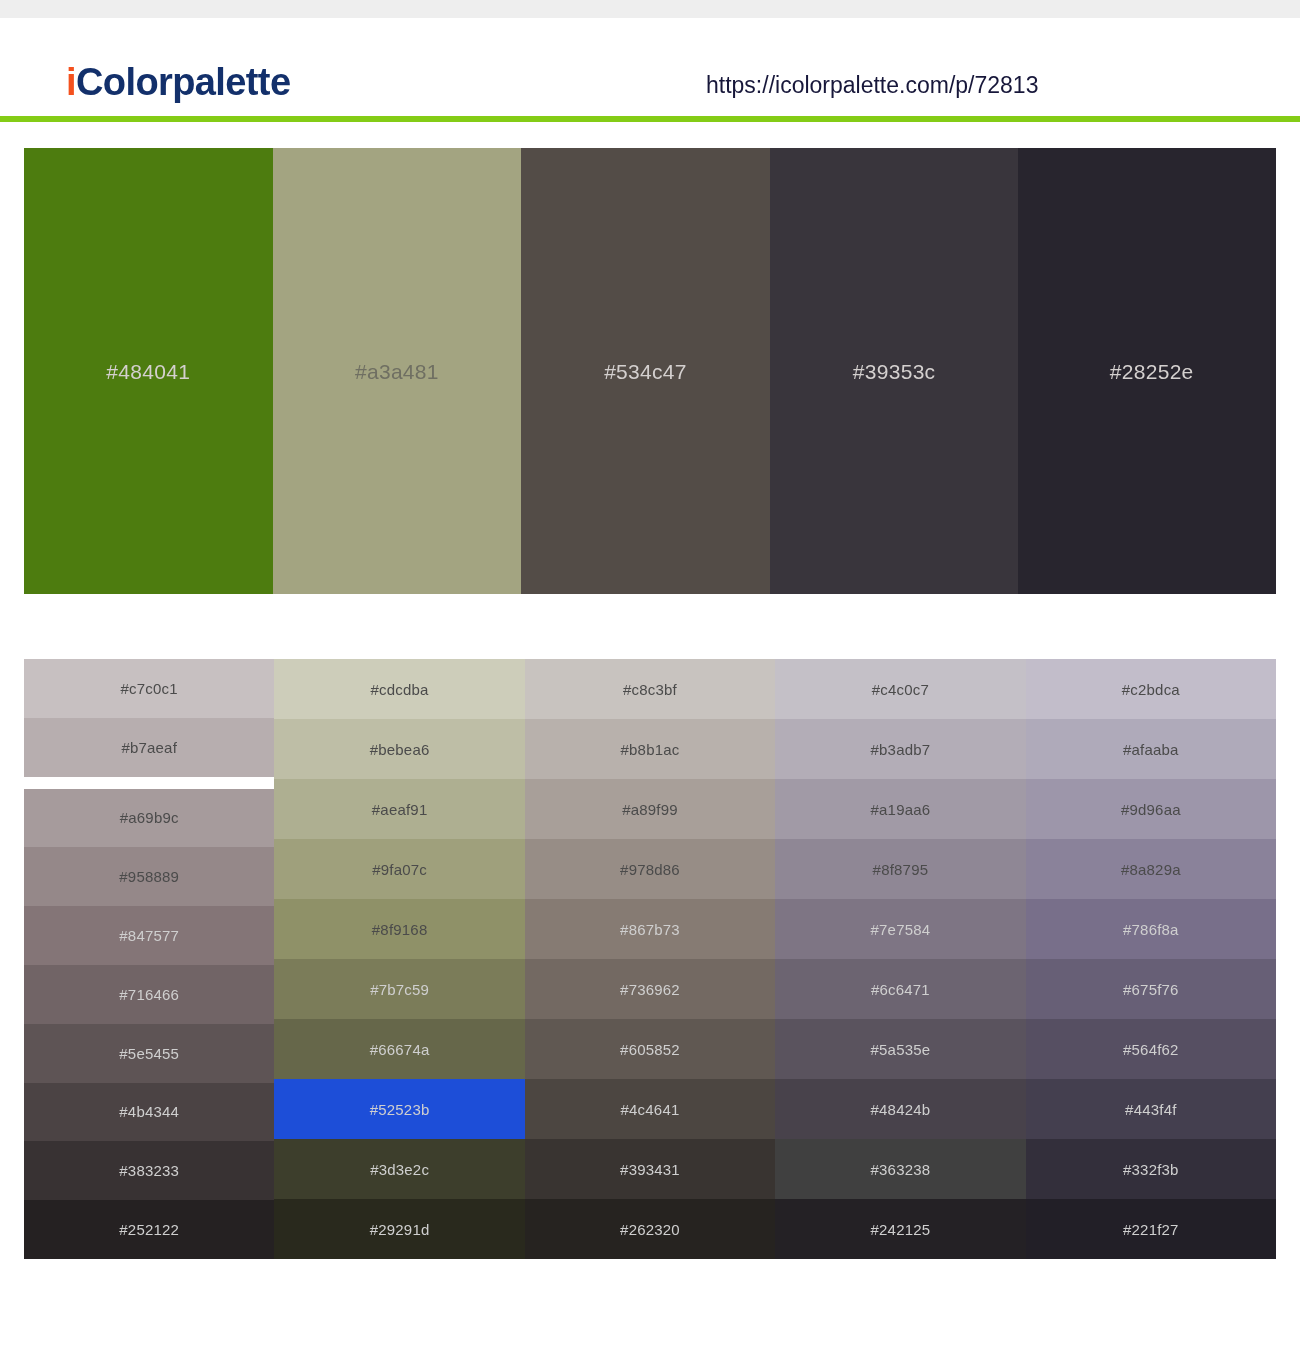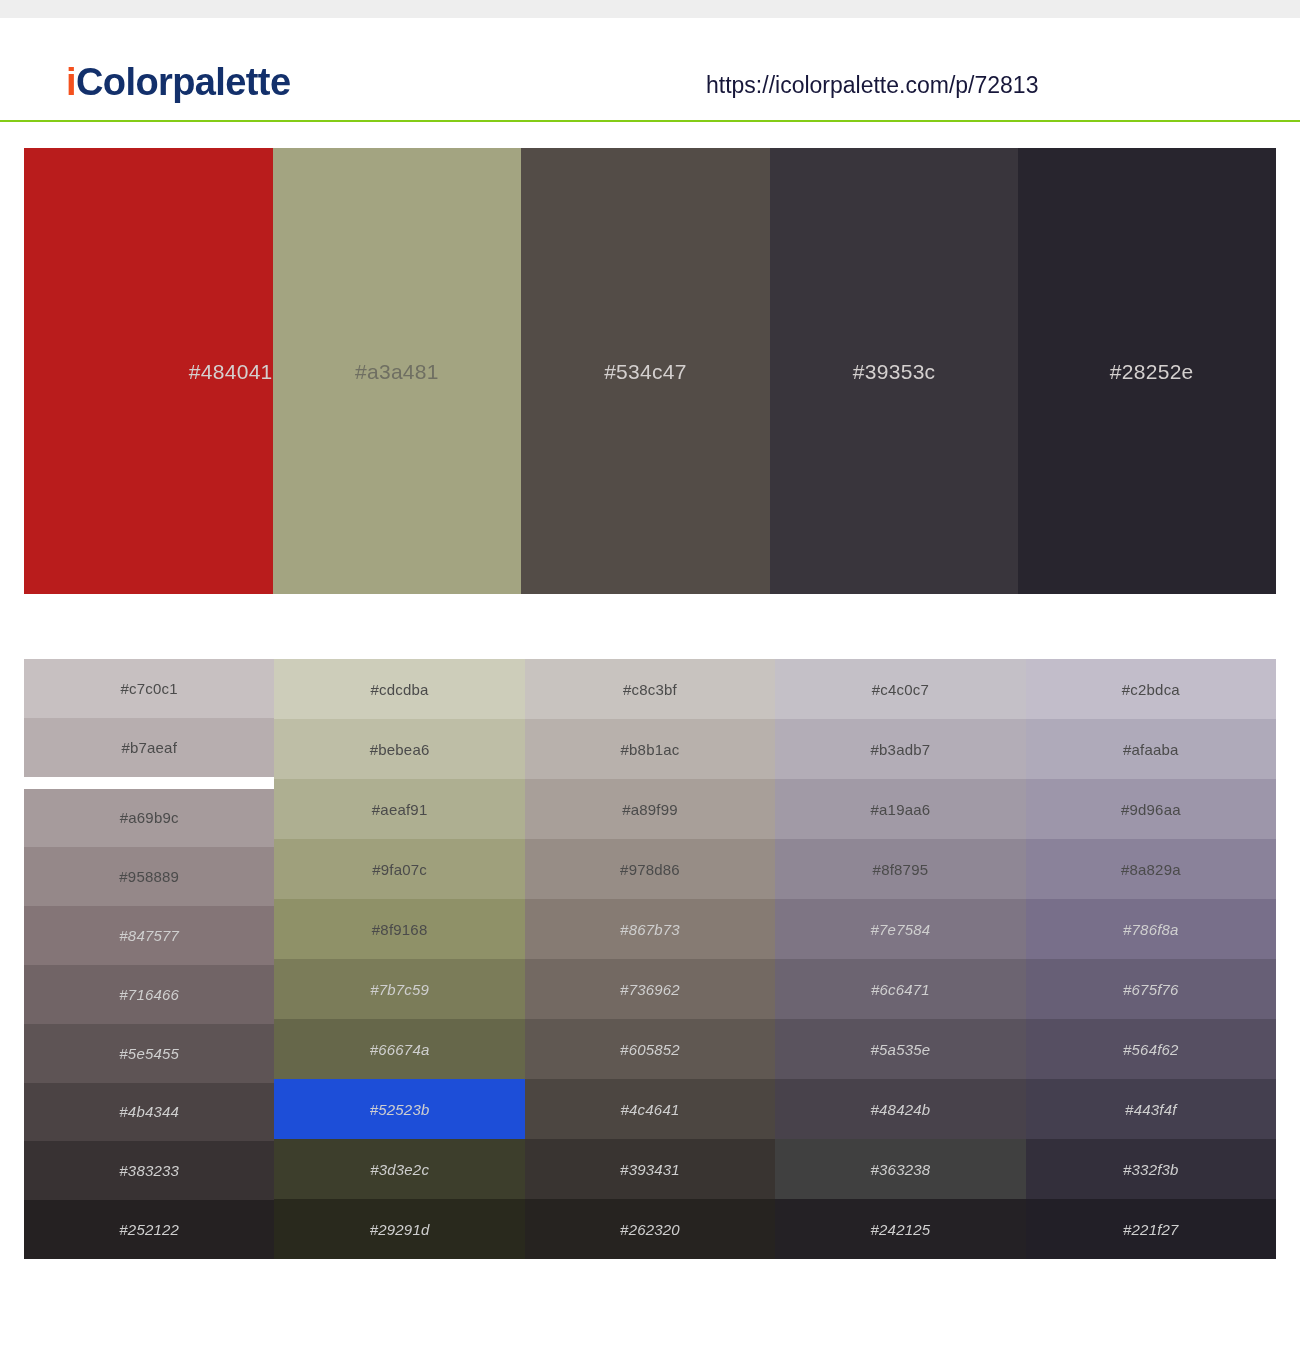--- a/index.html
+++ b/index.html
@@ -29,21 +29,21 @@
     background: #eeeeee;
   }
 
   
   .header {
     position: absolute;
     top: 18px; left: 0;
     width: 1300px;
     height: 104px;
     background: #ffffff;
-    border-bottom: 2px solid #84cc16;
+    border-bottom: 6px solid #84cc16;
   }
 
   .logo {
     position: absolute;
     left: 66px;
     top: 45px;
     font-size: 38px;
     font-weight: bold;
     letter-spacing: -0.6px;
     line-height: 1;
@@ -105,36 +105,36 @@
   .shade-cell {
     flex: 1 1 0;
     display: flex;
     align-items: center;
     justify-content: center;
     font-size: 15px;
     line-height: 1;
     letter-spacing: 0.2px;
   }
   .shade-cell.dark-text  { color: #4b4b4b; }
-  .shade-cell.light-text { color: #cfcfcf; font-style: italic; }
+  .shade-cell.light-text { color: #cfcfcf; }
 </style>
 </head>
 <body>
 
 <div id="page">
 
   <div class="strip-top"></div>
 
   <div class="header">
     <div class="logo"><span class="logo-i">i</span><span class="logo-rest">Colorpalette</span></div>
     <div class="page-url">https://icolorpalette.com/p/72813</div>
   </div>
 
   <div class="palette-strip">
-      <div class="palette-swatch" style="background: #b91c1c; justify-content: flex-end;">
+      <div class="palette-swatch" style="background: #4d7c0f;">
         <span class="palette-label">#484041</span>
       </div>
       <div class="palette-swatch light" style="background: rgb(163, 164, 129);">
         <span class="palette-label">#a3a481</span>
       </div>
       <div class="palette-swatch" style="background: rgb(83, 76, 71);">
         <span class="palette-label">#534c47</span>
       </div>
       <div class="palette-swatch" style="background: rgb(57, 53, 60);">
         <span class="palette-label">#39353c</span>

